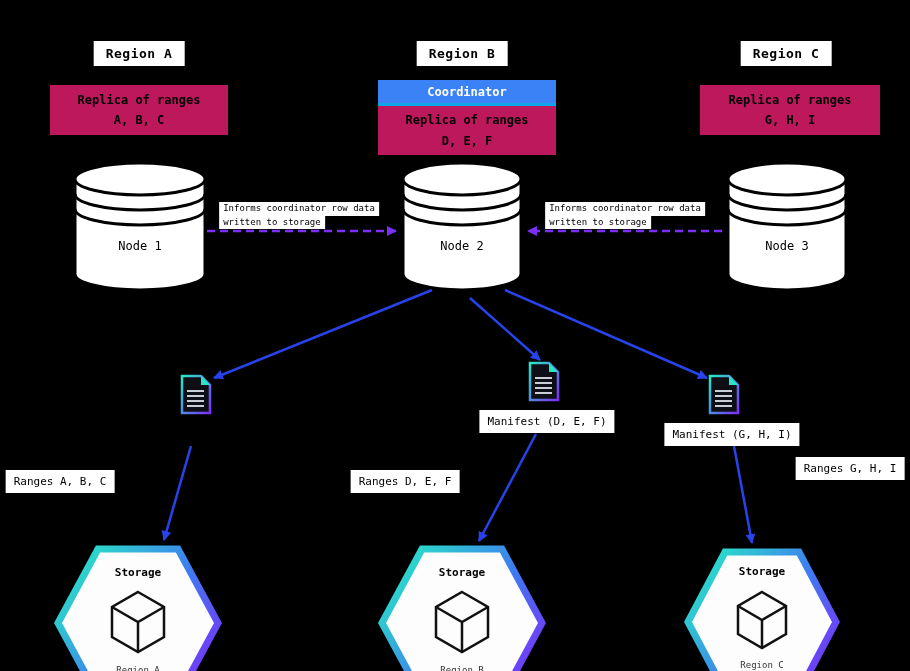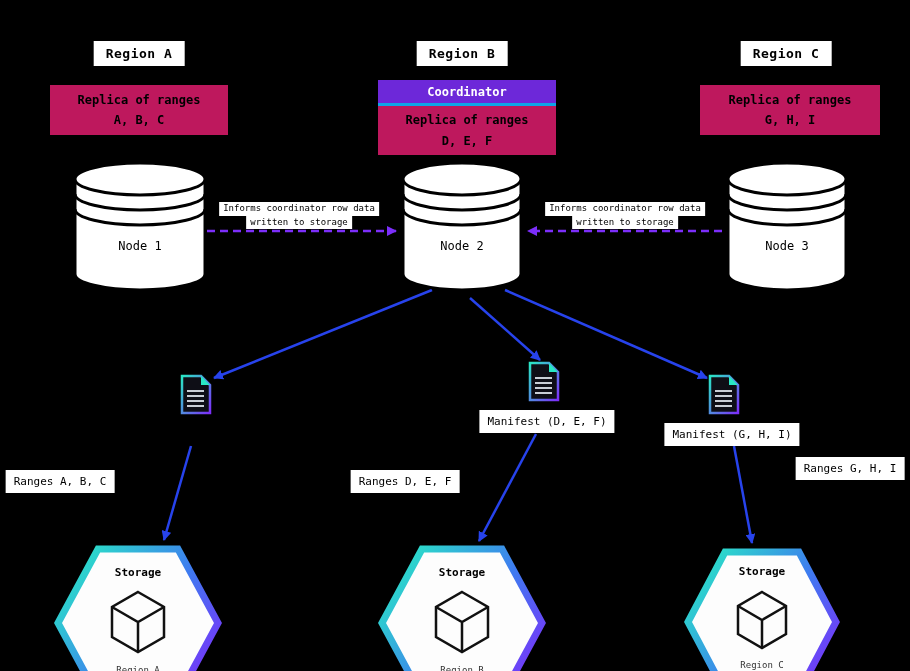--- a/index.html
+++ b/index.html
@@ -6,24 +6,24 @@
   .stage{position:relative;width:910px;height:671px;background:#000;overflow:hidden;
          font-family:"DejaVu Sans Mono","Liberation Mono",monospace;margin-top:38px;}
   .stage svg{position:absolute;left:0;top:0;z-index:1;}
   .abs{position:absolute;z-index:2;}
   .cx{transform:translateX(-50%);}
   .chip{background:#fff;color:#000;white-space:nowrap;}
   .region-title{font-size:13px;font-weight:bold;padding:5px 12px;letter-spacing:0.5px;}
   .replica{background:#be185d;color:#000;font-weight:bold;font-size:12px;
            display:flex;flex-direction:column;align-items:center;justify-content:center;
            line-height:1.7;text-align:center;}
-  .coordinator{background:#6d28d9;color:#fff;font-weight:bold;font-size:12px;
+  .coordinator{background:#3b82f6;color:#fff;font-weight:bold;font-size:12px;
            display:flex;align-items:center;justify-content:center;border-bottom:8px solid #0ea5e9;}
   .node-label{font-size:12px;color:#000;white-space:nowrap;text-align:center;}
-  .informs{display:flex;flex-direction:column;align-items:center;font-size:9px;line-height:1.5;}
+  .informs{display:flex;flex-direction:column;align-items:flex-start;font-size:9px;line-height:1.5;}
   .informs span{background:#fff;color:#000;padding:0 4px;white-space:nowrap;}
   .small-chip{font-size:11px;padding:5px 8px;}
   .storage-title{font-size:11px;font-weight:bold;color:#000;white-space:nowrap;}
   .storage-region{font-size:9px;color:#333;white-space:nowrap;}
 </style>
 </head>
 <body>
 
 <div class="stage">
 

